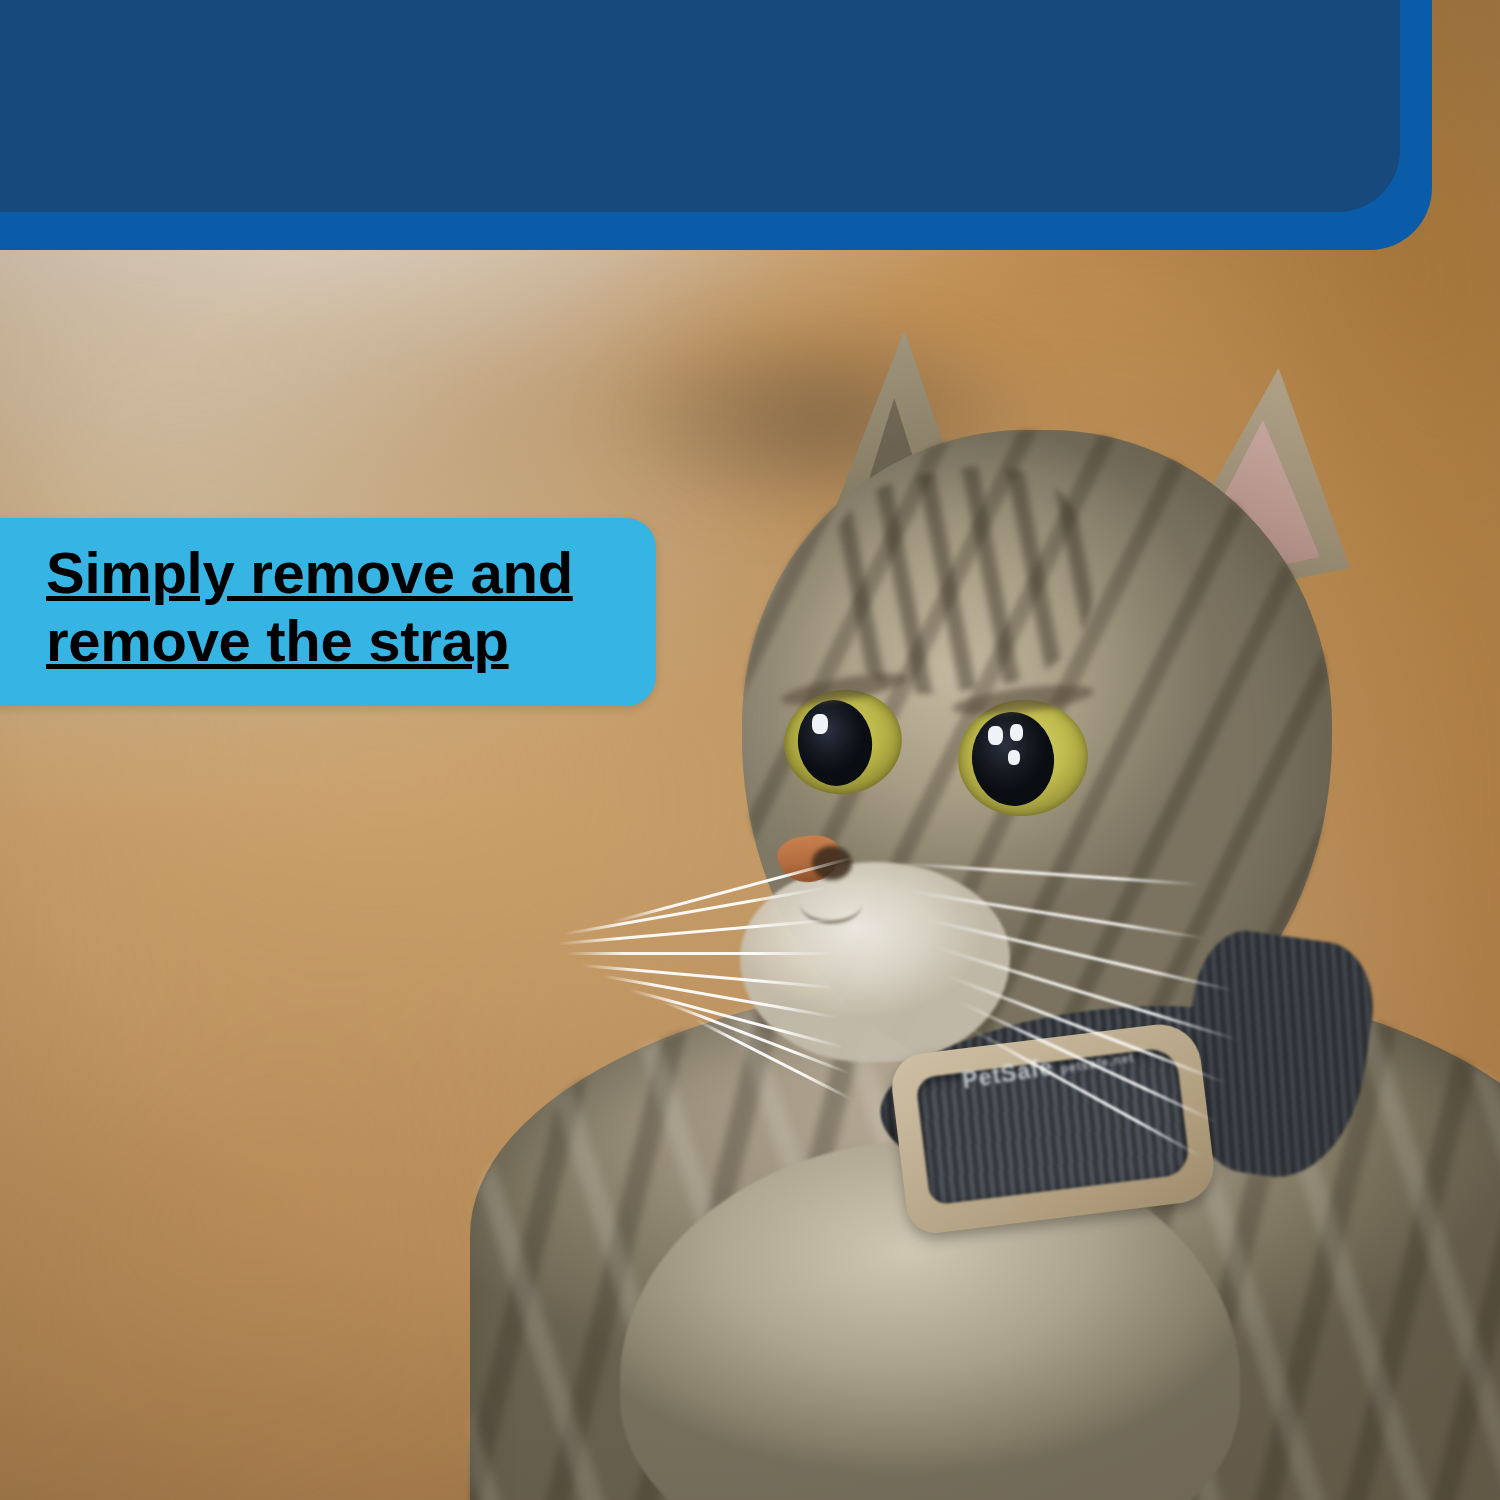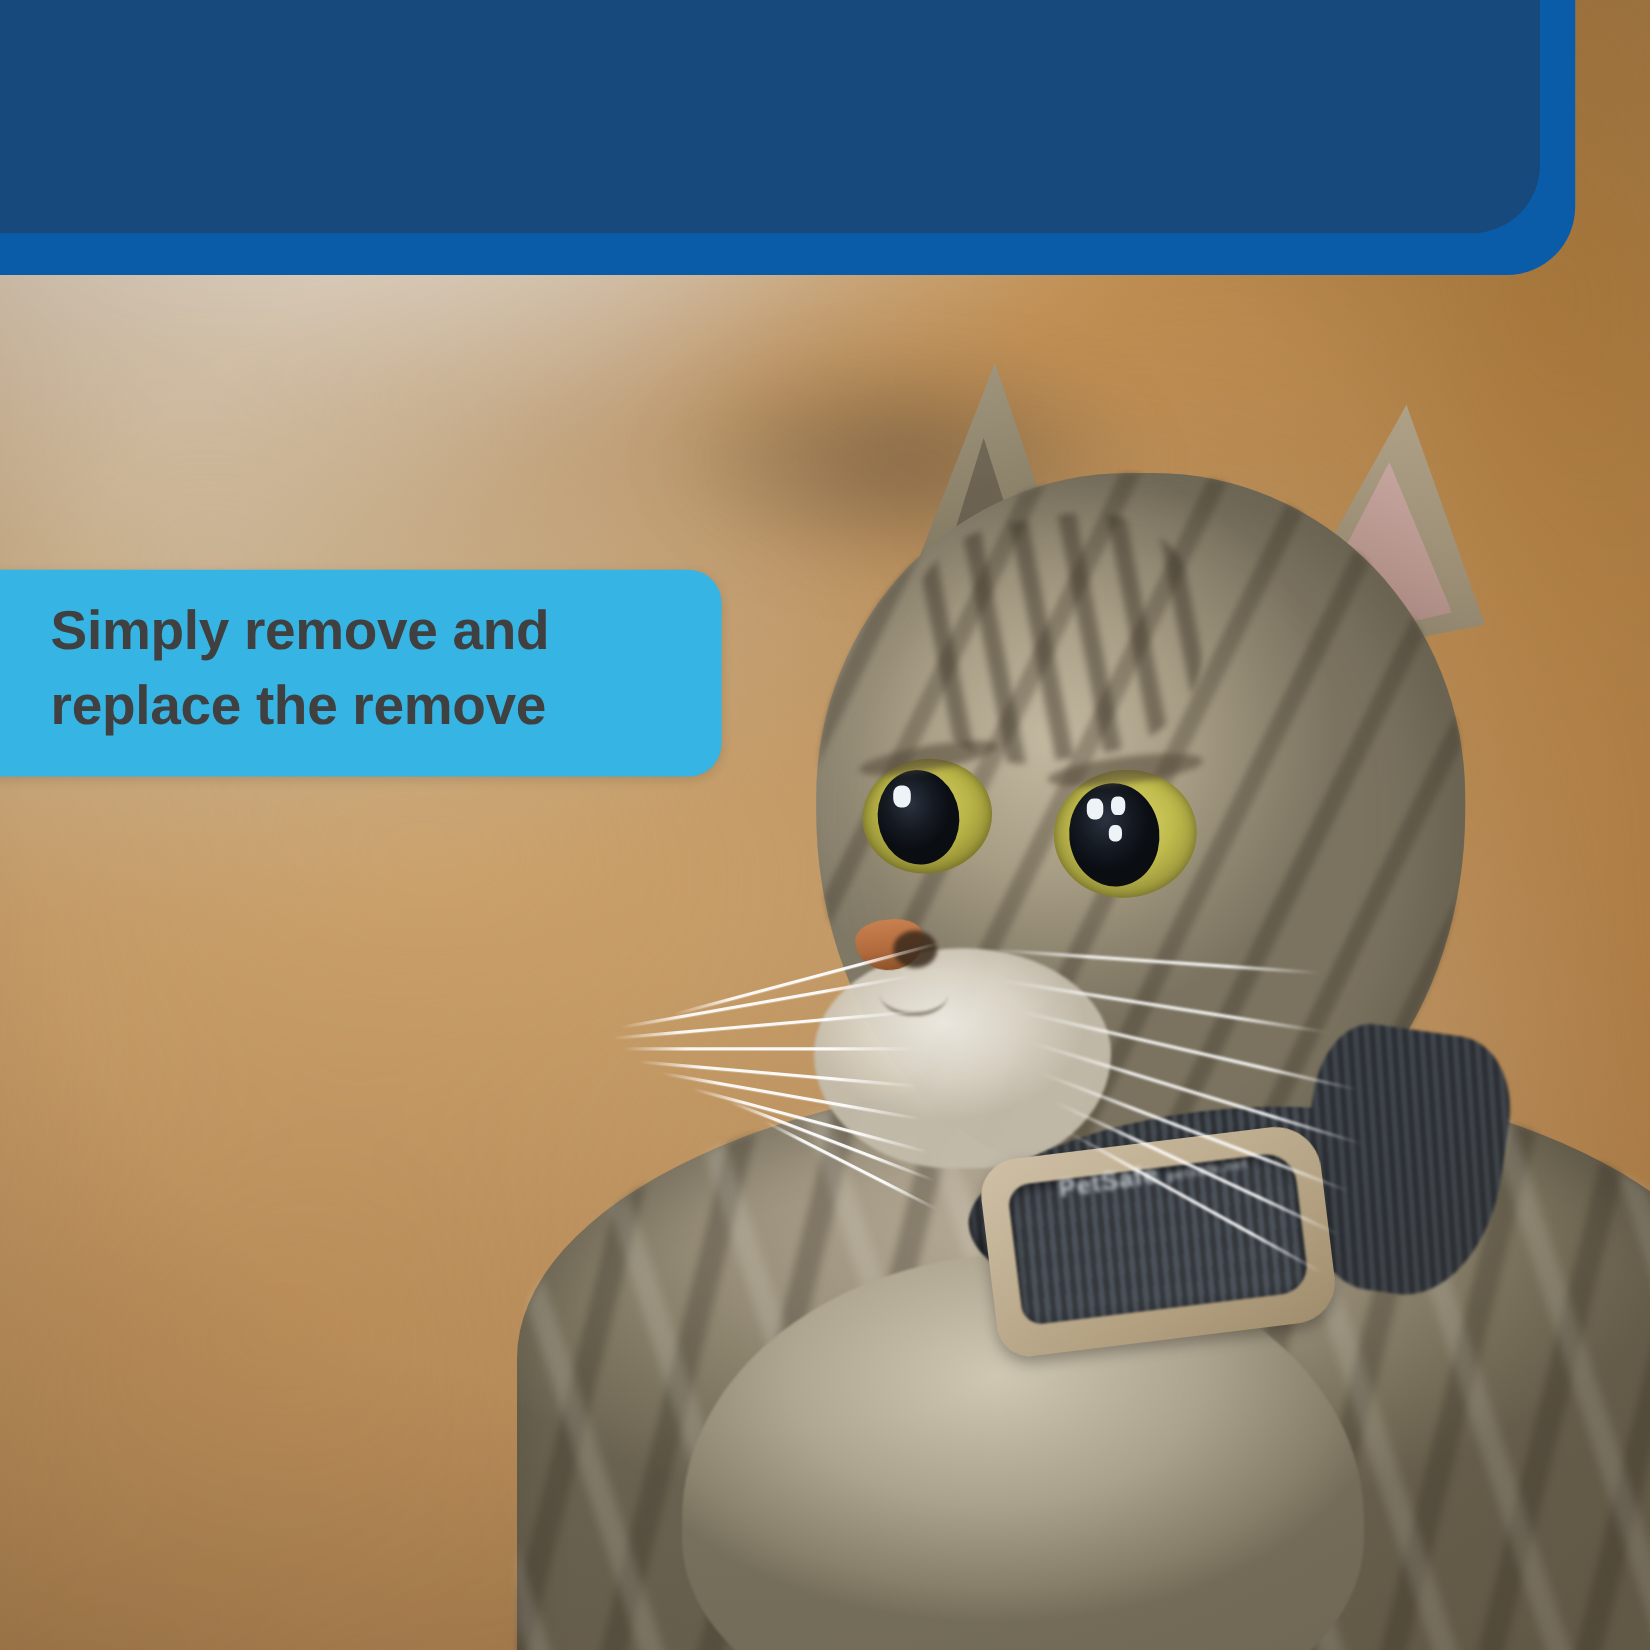--- a/index.html
+++ b/index.html
@@ -330,26 +330,27 @@
   .callout{
     position:absolute;left:-40px;top:518px;
     width:696px;height:188px;
     background:#36b4e4;
     border-radius:0 30px 30px 0;
     box-shadow:0 3px 10px rgba(0,0,0,.12);
   }
   .callout-text{
     position:absolute;left:46px;top:539px;
     width:600px;
-    color:#404040;
+    color:#000000;
     font-family:"Liberation Sans", sans-serif;
     font-weight:bold;
-    font-size:50px;
+    font-size:58px;
     line-height:68px;
     letter-spacing:-0.3px;
+    text-decoration:underline;
   }
   .callout-text .l2{display:block;}
 </style>
 </head>
 <body>
 
 <div id="stage">
 
   <div class="photo">
     <div class="bg-base"></div>
@@ -425,16 +426,16 @@
 
     <div class="photo-grade"></div>
   </div>
 
   <div class="banner-blue"></div>
   <div class="banner-navy"></div>
 
   <div class="callout"></div>
   <div class="callout-text">
     <span class="l1">Simply remove and</span>
-    <span class="l2">replace the remove</span>
+    <span class="l2">remove the strap</span>
   </div>
 
 </div>
 
 </body></html>

